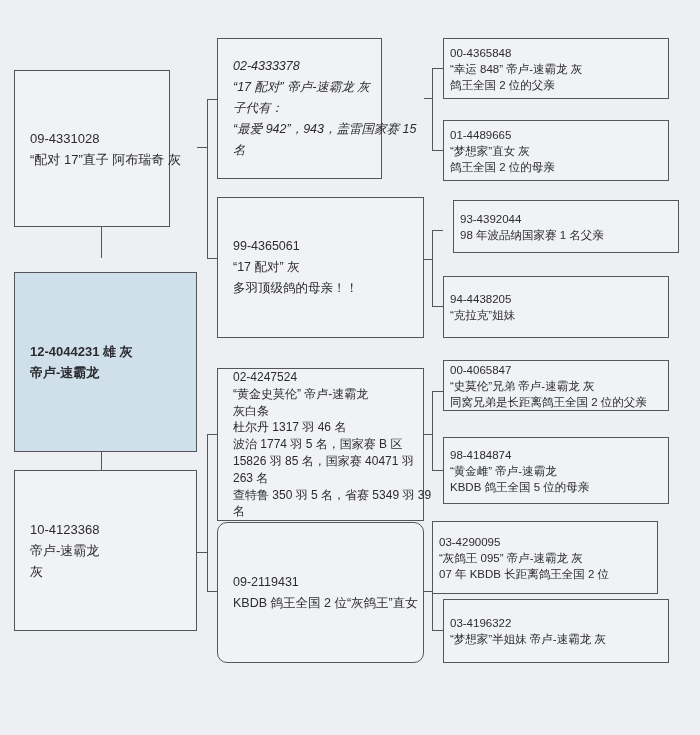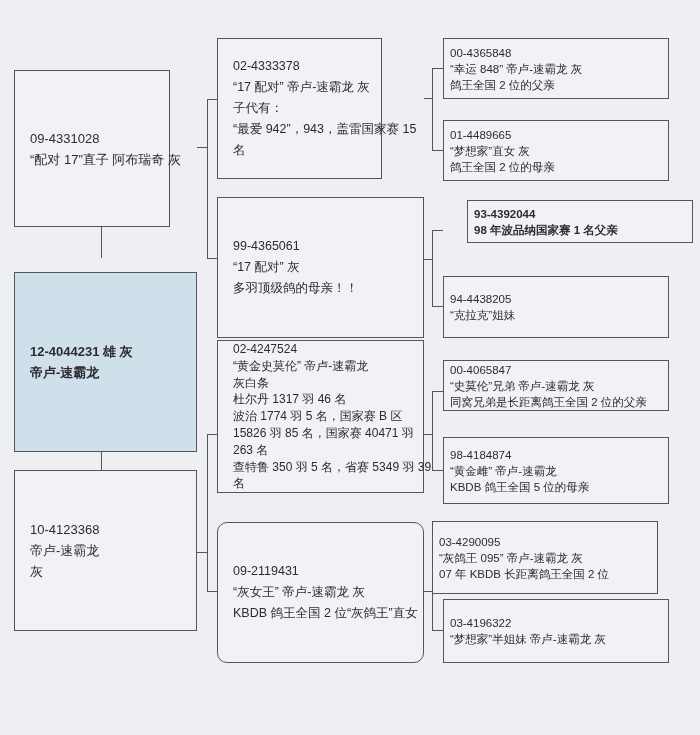--- a/index.html
+++ b/index.html
@@ -29,28 +29,28 @@
   .box.dense { font-size:12px; line-height:16.8px; }
   .box.small { font-size:11.5px; line-height:16px; padding-left:6px; }
   .box.highlight { background:var(--highlight,#cfe0eb); font-weight:bold;margin-top:14px; }
   .ln { position:absolute; background:var(--line,#55565b); }
 
   
   #box-l1 { left:14px;  top:70px;  width:156px; height:157px; }
   #box-l2 { left:14px;  top:258px; width:183px; height:180px; }
   #box-l3 { left:14px;  top:470px; width:183px; height:161px; }
   
-  #box-m1 { left:217px; top:38px;  width:165px; height:141px; }
+  #box-m1 { left:217px; top:38px;  width:165px; height:141px;font-style:italic; }
   #box-m2 { left:217px; top:197px; width:207px; height:141px; }
-  #box-m3 { left:217px; top:340px; width:207px; height:153px; }
+  #box-m3 { left:217px; top:368px; width:207px; height:153px; }
   #box-m4 { left:217px; top:522px; width:207px; height:141px;border-radius:10px; }
   
   #box-r1 { left:443px; top:38px;  width:226px; height:61px; }
   #box-r2 { left:443px; top:120px; width:226px; height:61px; }
-  #box-r3 { left:467px; top:200px; width:226px; height:43px;font-weight:bold; }
+  #box-r3 { left:453px; top:200px; width:226px; height:53px; }
   #box-r4 { left:443px; top:276px; width:226px; height:62px; }
   #box-r5 { left:443px; top:360px; width:226px; height:51px; }
   #box-r6 { left:443px; top:437px; width:226px; height:67px; }
   #box-r7 { left:432px; top:521px; width:226px; height:73px; }
   #box-r8 { left:443px; top:599px; width:226px; height:64px; }
 
   
   #c1 { left:101px; top:227px; width:1px;  height:31px; }
   #c2 { left:101px; top:438px; width:1px;  height:32px; }
   
@@ -148,21 +148,20 @@
       <div class="tl">灰白条</div>
       <div class="tl">杜尔丹 1317 羽 46 名</div>
       <div class="tl">波治 1774 羽 5 名，国家赛 B 区</div>
       <div class="tl">15826 羽 85 名，国家赛 40471 羽</div>
       <div class="tl">263 名</div>
       <div class="tl">查特鲁 350 羽 5 名，省赛 5349 羽 39</div>
       <div class="tl">名</div>
     </div>
   <div class="box mid" id="box-m4">
       <div class="tl first">09-2119431</div>
-      <div class="tl">“灰女王” 帝卢-速霸龙 灰</div>
       <div class="tl">KBDB 鸽王全国 2 位“灰鸽王”直女</div>
     </div>
 
   <div class="box small" id="box-r1">
       <div class="tl first">00-4365848</div>
       <div class="tl">“幸运 848” 帝卢-速霸龙 灰</div>
       <div class="tl">鸽王全国 2 位的父亲</div>
     </div>
   <div class="box small" id="box-r2">
       <div class="tl first">01-4489665</div>

